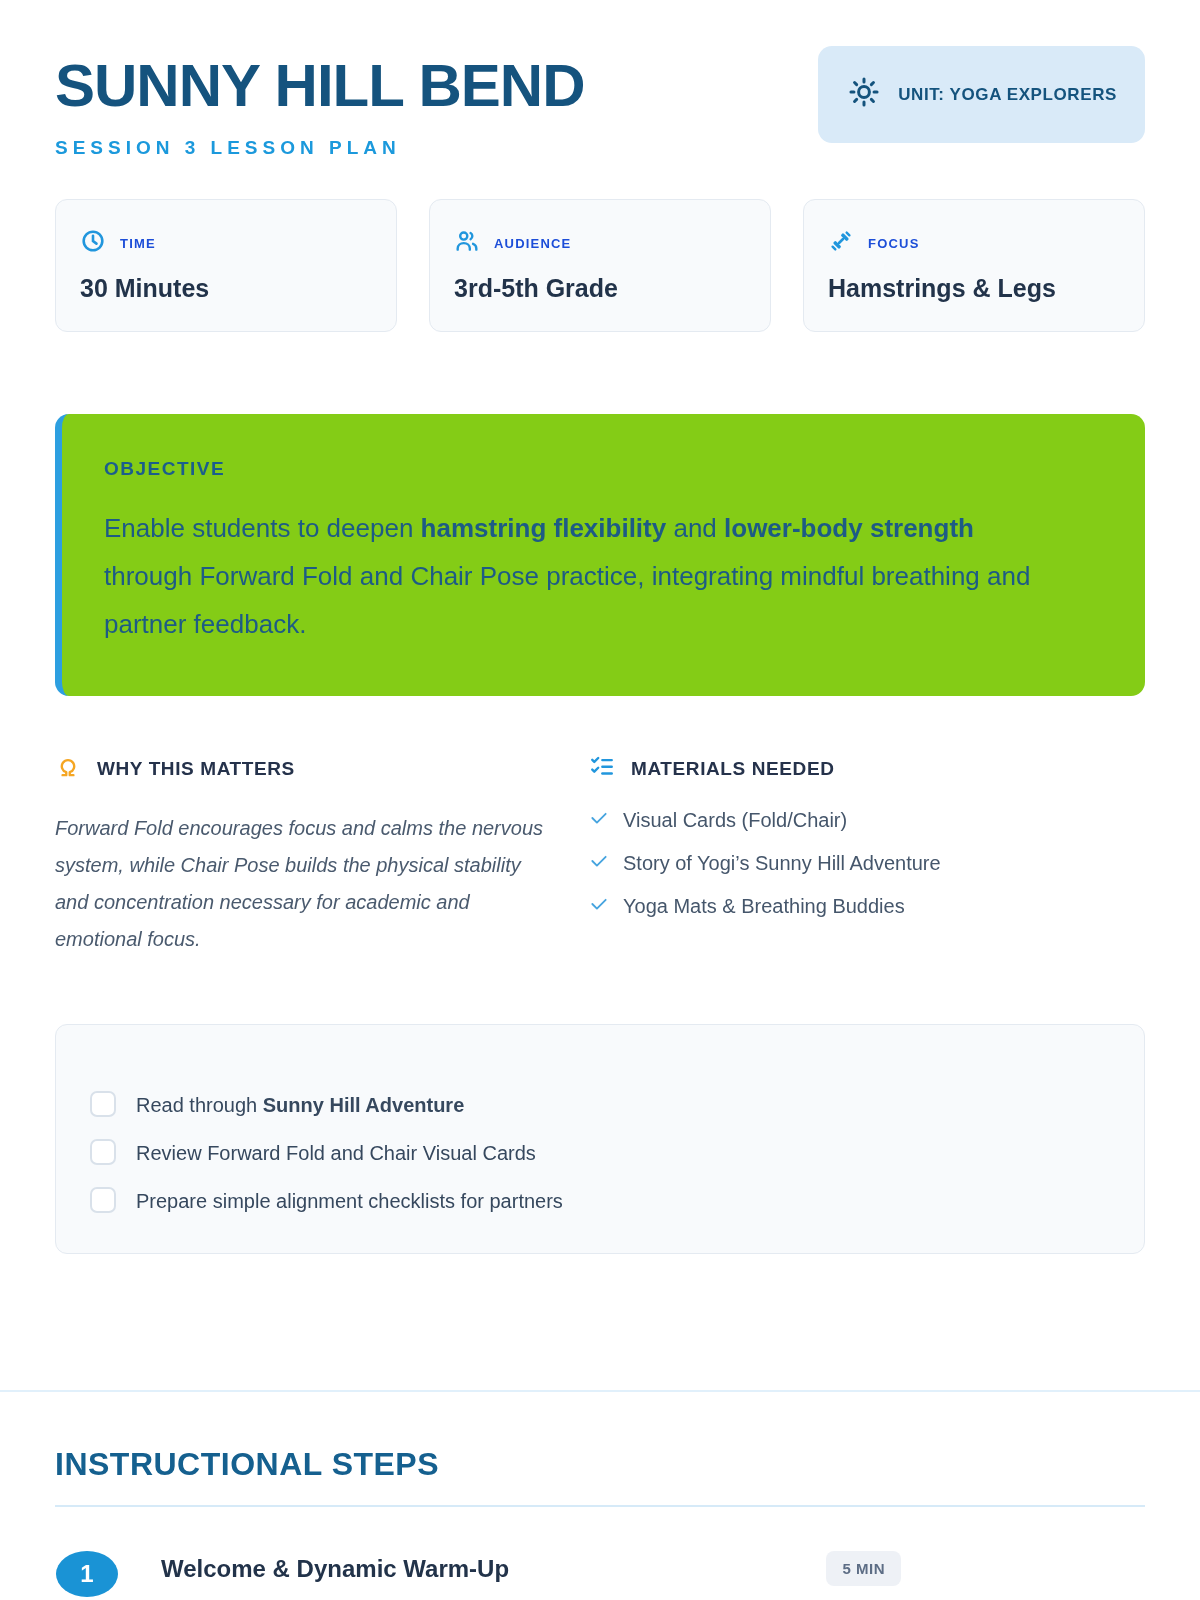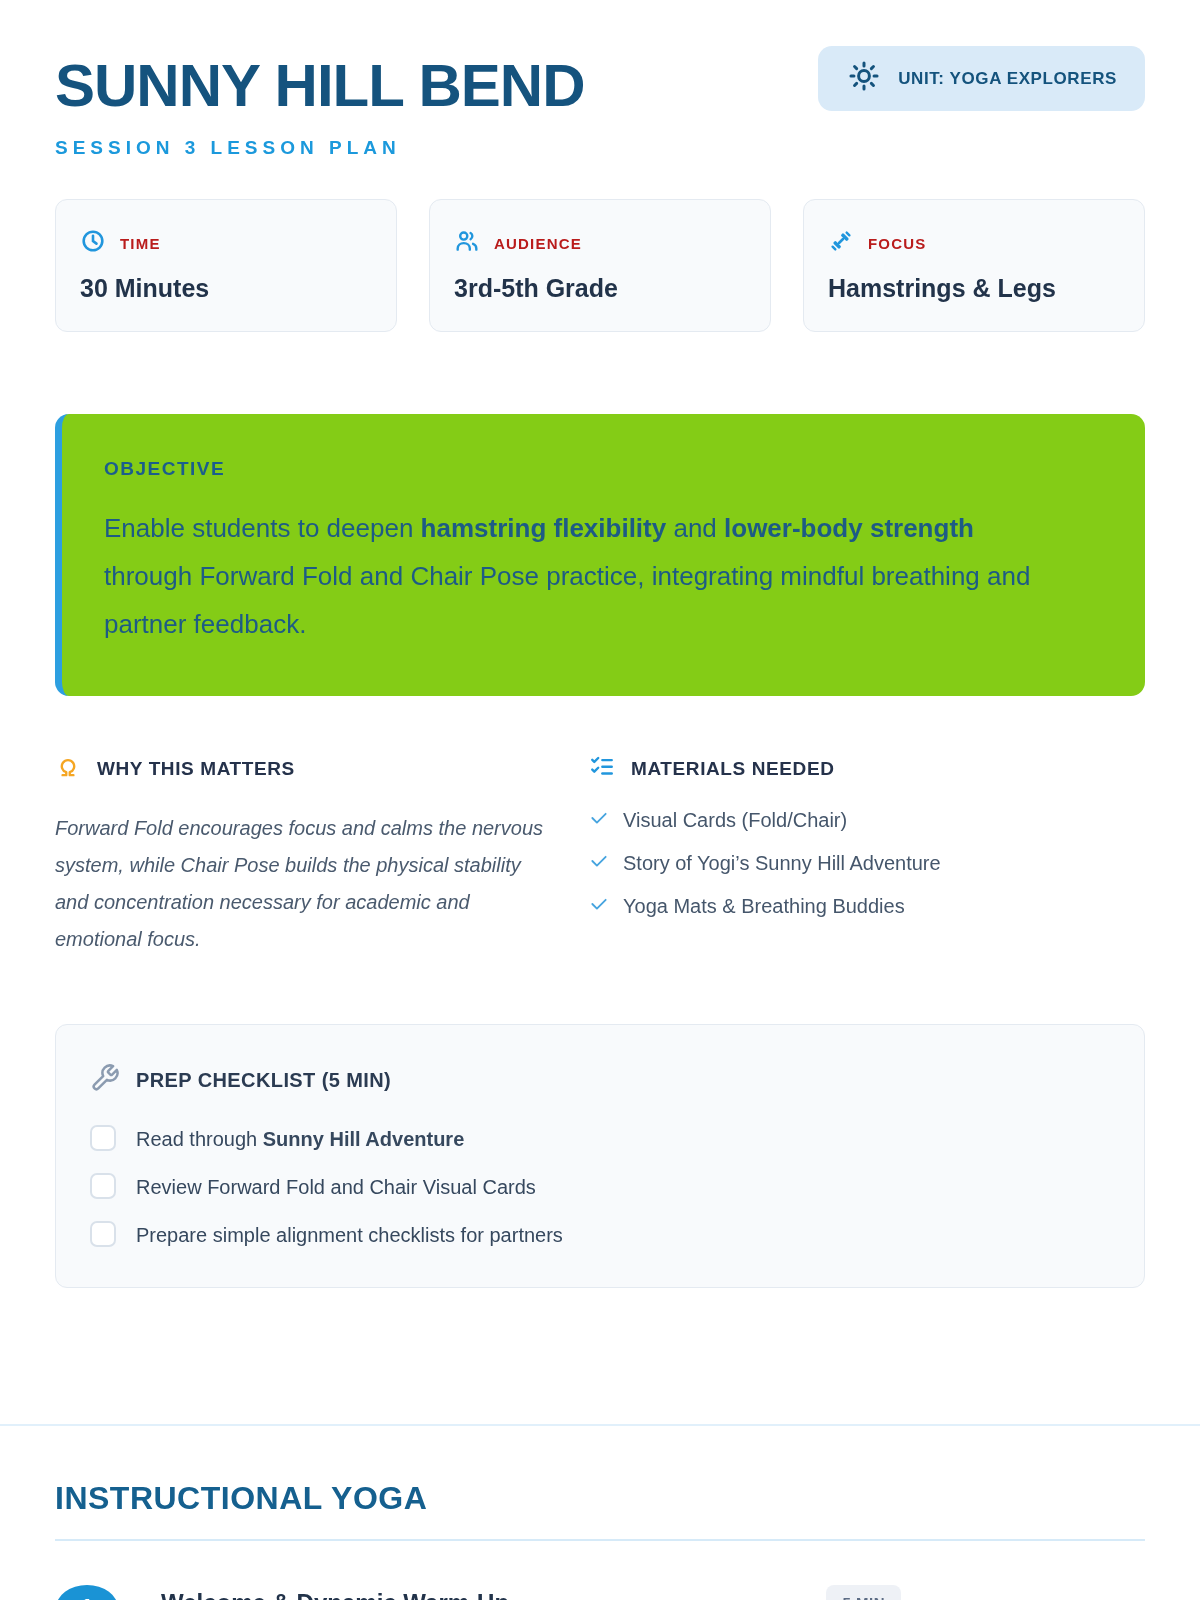--- a/index.html
+++ b/index.html
@@ -9,31 +9,31 @@
   }
   .page{padding:0 55px;}
   .b{font-weight:bold;}
 
   
   .header{display:flex;justify-content:space-between;align-items:flex-start;margin-top:46px;}
   .title{font-size:60px;font-weight:800;color:#15537E;letter-spacing:-1px;line-height:1.05;margin:8px 0 0 0;}
   .subtitle{font-size:19px;font-weight:bold;color:#1B99DC;letter-spacing:5px;margin-top:20px;}
   .unit-badge{
     display:flex;align-items:center;gap:16px;background:#D9EAF8;border-radius:14px;
-    padding:12px 28px;color:#14537D;font-size:17px;font-weight:bold;letter-spacing:0.6px;white-space:nowrap;
+    padding:28px 28px;color:#14537D;font-size:17px;font-weight:bold;letter-spacing:0.6px;white-space:nowrap;
   }
 
   
   .cards{display:flex;gap:32px;margin-top:40px;}
   .card{
     flex:1;background:#F8FAFC;border:1px solid #E4EAF1;border-radius:12px;
     padding:28px 24px;box-sizing:border-box;
   }
   .card-top{display:flex;align-items:center;gap:14px;}
-  .card-label{font-size:15px;font-weight:bold;color:#b91c1c;letter-spacing:1.2px;}
+  .card-label{font-size:13px;font-weight:bold;color:#1d4ed8;letter-spacing:1.2px;}
   .card-value{font-size:25px;font-weight:bold;color:#22334A;margin-top:16px;}
 
   
   .objective{
     margin-top:82px;background:#84cc16;border-left:7px solid #2D9FE0;
     border-radius:14px;padding:44px 42px 48px 42px;
   }
   .objective-label{font-size:19px;font-weight:bold;color:#1B5E8C;letter-spacing:1.5px;}
   .objective-text{font-size:26px;color:#1D5B85;line-height:1.85;margin:24px 0 0 0;max-width:960px;}
 
@@ -206,28 +206,20 @@
                 <path d="M20 7 9.5 17.5 4 12"></path>
               </svg>
             </span>
             <span>Yoga Mats &amp; Breathing Buddies</span>
           </div>
         </div>
     </div>
   </div>
 
   <div class="prep">
-    <div class="prep-head">
-      <span class="icon">
-        <svg width="30" height="30" viewBox="0 0 24 24" fill="none" stroke="#8B9BB0" stroke-width="2" stroke-linecap="round" stroke-linejoin="round">
-          <path d="M14.7 6.3a1 1 0 0 0 0 1.4l1.6 1.6a1 1 0 0 0 1.4 0l3.77-3.77a6 6 0 0 1-7.94 7.94l-6.91 6.91a2.12 2.12 0 0 1-3-3l6.91-6.91a6 6 0 0 1 7.94-7.94l-3.76 3.76z"></path>
-        </svg>
-      </span>
-      <span class="prep-title">PREP CHECKLIST (5 MIN)</span>
-    </div>
     <div class="prep-list">
 
         <label class="prep-row">
           <span class="checkbox"></span>
           <span class="prep-text"><span>Read through </span><span class="b">Sunny Hill Adventure</span></span>
         </label>
 
         <label class="prep-row">
           <span class="checkbox"></span>
           <span class="prep-text"><span>Review Forward Fold and Chair Visual Cards</span></span>
@@ -238,21 +230,21 @@
           <span class="prep-text"><span>Prepare simple alignment checklists for partners</span></span>
         </label>
       </div>
   </div>
 
 </div>
 
 <div class="section-divider"></div>
 
 <div class="page">
-  <h2 class="steps-heading">INSTRUCTIONAL YOGA</h2>
+  <h2 class="steps-heading">INSTRUCTIONAL STEPS</h2>
   <div class="steps-rule"></div>
 
   <div class="step">
     <div class="step-rail">
       <div class="step-num">1</div>
 
     </div>
     <div class="step-content">
       <div class="step-header">
         <h3 class="step-title">Welcome &amp; Dynamic Warm-Up</h3>

